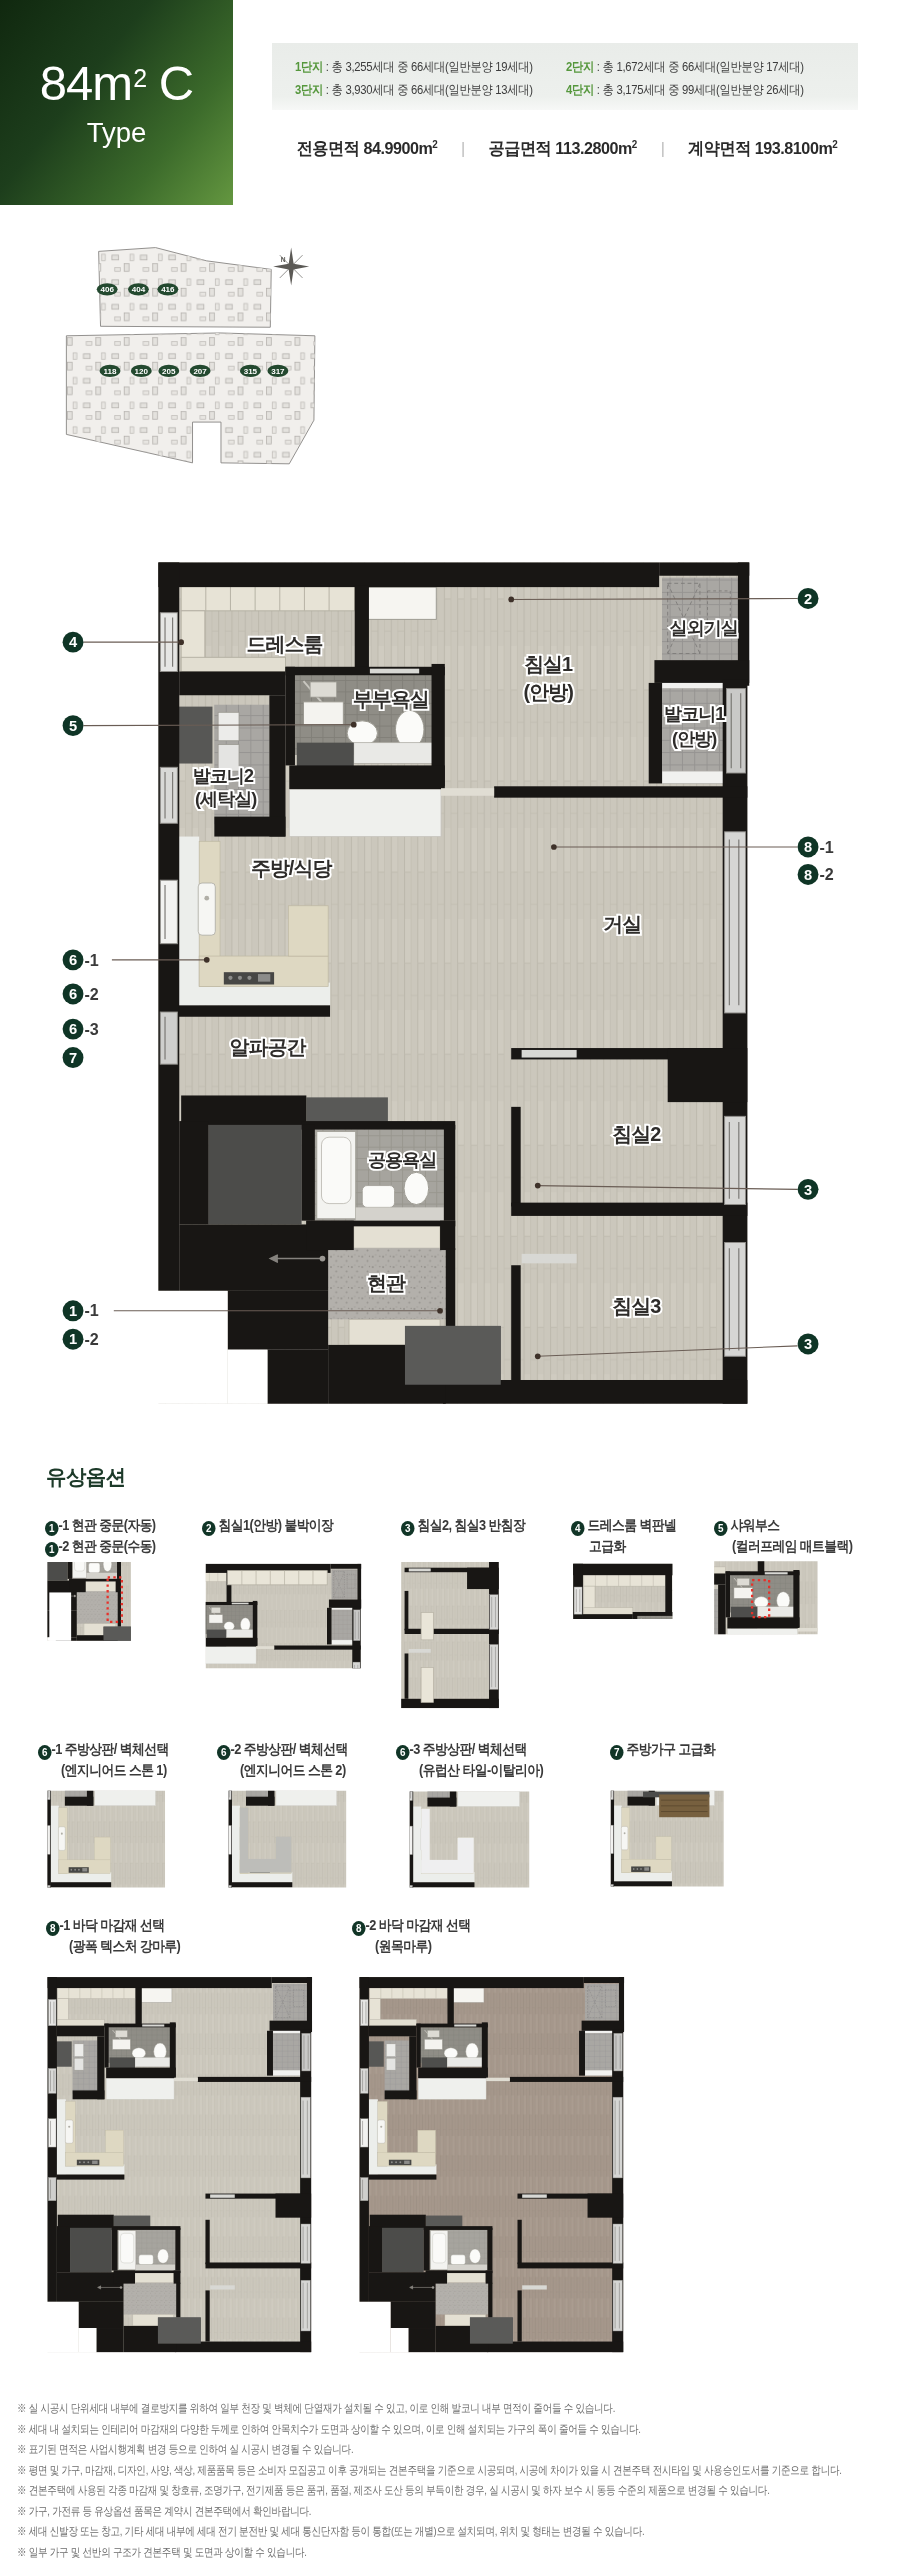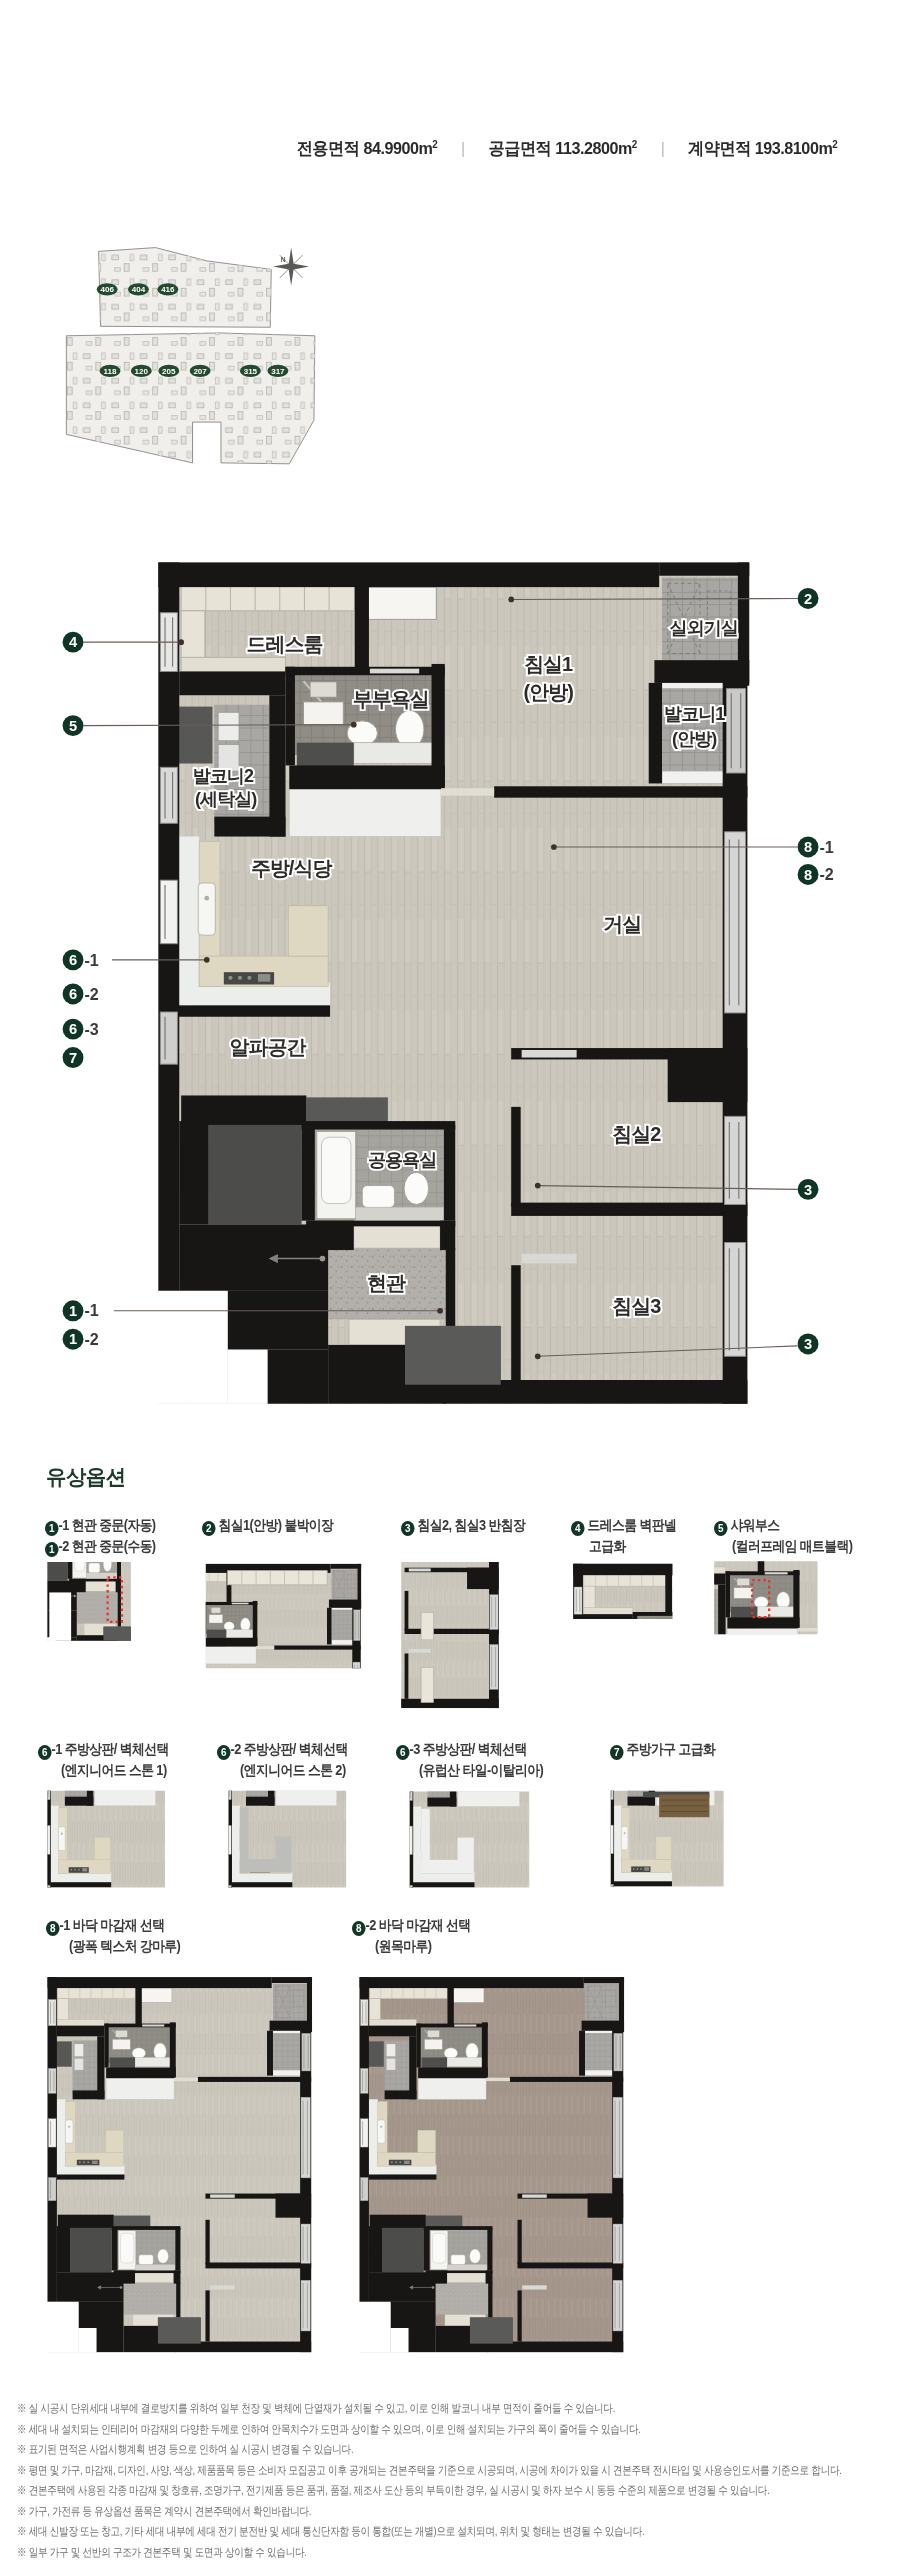--- a/index.html
+++ b/index.html
@@ -14,21 +14,31 @@
 .arow .sep{color:#bbb;font-weight:normal;padding:0 25px}
 .arow sup{font-size:10.4px;vertical-align:5.7px}
 .opt-h{left:46px;top:1463px;font-size:21px;font-weight:bold;color:#1c3a29;letter-spacing:-0.5px;transform:scaleX(.97);transform-origin:0 0}
 .ot{font-size:14.2px;font-weight:bold;color:#3a3a3a;line-height:21px;letter-spacing:-0.6px;white-space:nowrap;transform:scaleX(.9);transform-origin:0 0}
 .bdg{display:inline-block;width:15px;height:15px;border-radius:50%;background:#113527;color:#fff;font-size:11px;line-height:15px;text-align:center;vertical-align:-1.9px;font-weight:bold;letter-spacing:0}
 .ind{padding-left:20px}
 .disc{left:17px;top:2398px;font-size:11.4px;color:#6e6e6e;line-height:20.5px;letter-spacing:-0.3px;white-space:nowrap;transform:scaleX(.84);transform-origin:0 0}
 </style></head><body>
 <div class="page">
 
-
+<div class="abs hdr">
+      <div class="t1">84m<sup>2</sup> C</div>
+      <div class="t2">Type</div>
+    </div>
+
+<div class="abs ibox">
+<div class="r" style="left:23px;top:16px"><b>1단지</b> : 총 3,255세대 중 66세대(일반분양 19세대)</div>
+<div class="r" style="left:294px;top:16px"><b>2단지</b> : 총 1,672세대 중 66세대(일반분양 17세대)</div>
+<div class="r" style="left:23px;top:39px"><b>3단지</b> : 총 3,930세대 중 66세대(일반분양 13세대)</div>
+<div class="r" style="left:294px;top:39px"><b>4단지</b> : 총 3,175세대 중 99세대(일반분양 26세대)</div>
+</div>
 
 <div class="abs arow">전용면적 84.9900m<sup>2</sup><span class="sep">|</span>공급면적 113.2800m<sup>2</sup><span class="sep">|</span>계약면적 193.8100m<sup>2</sup></div>
 
 <div class="abs opt-h">유상옵션</div>
 
 <div class="abs ot" style="left:45px;top:1515px"><span class="bdg">1</span>-1 현관 중문(자동)<br><span class="bdg">1</span>-2 현관 중문(수동)</div>
 <div class="abs ot" style="left:202px;top:1515px"><span class="bdg">2</span> 침실1(안방) 붙박이장</div>
 <div class="abs ot" style="left:401px;top:1515px"><span class="bdg">3</span> 침실2, 침실3 반침장</div>
 <div class="abs ot" style="left:571px;top:1515px"><span class="bdg">4</span> 드레스룸 벽판넬<br><span class="ind">고급화</span></div>
 <div class="abs ot" style="left:714px;top:1515px"><span class="bdg">5</span> 샤워부스<br><span class="ind">(컬러프레임 매트블랙)</span></div>

